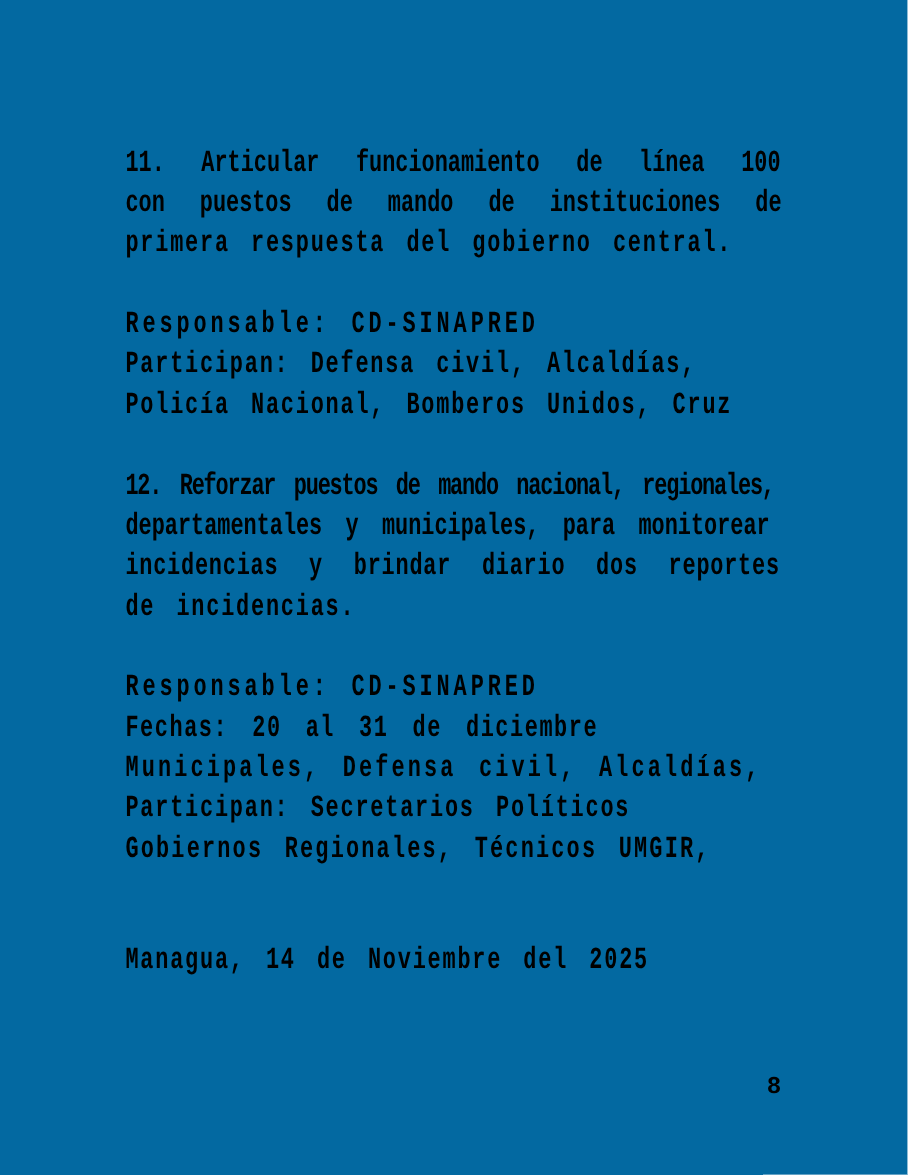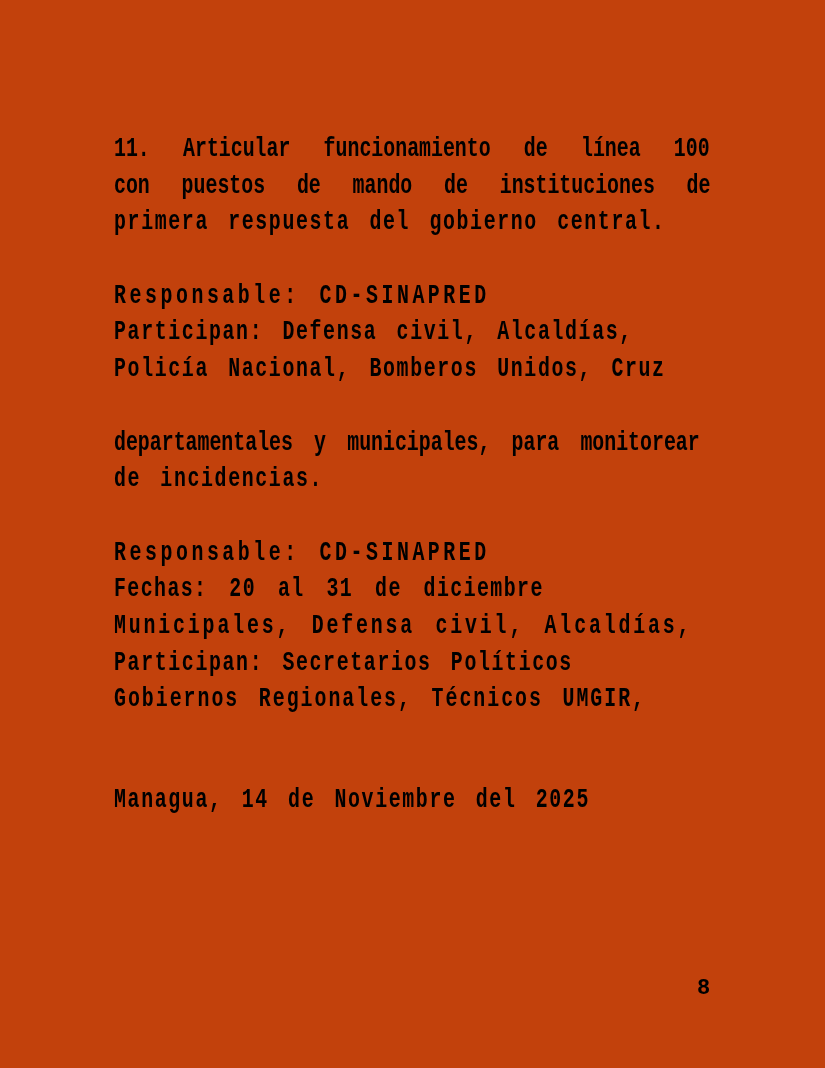--- a/index.html
+++ b/index.html
@@ -1,20 +1,20 @@
 <!DOCTYPE html>
 <html><head>
 <meta charset="utf-8">
 <style>
   html, body { margin: 0; padding: 0; background: #ffffff; }
   .page {
     position: relative;
     width: 825px;
     height: 1068px;
-    background: #c2410c;
+    background: #0369a1;
     overflow: hidden;
     font-family: "Liberation Mono", monospace;
     font-weight: bold;
     color: #000000;
   }
   .textbody {
     position: absolute;
     left: 114px;
     top: 131px;
     width: 640px;
@@ -64,21 +64,23 @@
     <div class="line n"><span>primera respuesta del gobierno central.</span></div>
 
     <div class="line blank"></div>
 
     <div class="line w"><span>Responsable: CD-SINAPRED</span></div>
     <div class="line n"><span>Participan: Defensa civil, Alcaldías,</span></div>
     <div class="line n"><span>Policía Nacional, Bomberos Unidos, Cruz</span></div>
 
     <div class="line blank"></div>
 
+    <div class="line c1"><span>12. Reforzar puestos de mando nacional, regionales,</span></div>
     <div class="line c2"><span>departamentales y municipales, para monitorear</span></div>
+    <div class="line f3"><span>incidencias y brindar diario dos reportes</span></div>
     <div class="line n"><span>de incidencias.</span></div>
 
     <div class="line blank"></div>
 
     <div class="line w"><span>Responsable: CD-SINAPRED</span></div>
     <div class="line n2"><span>Fechas: 20 al 31 de diciembre</span></div>
     <div class="line w2"><span>Municipales, Defensa civil, Alcaldías,</span></div>
     <div class="line n"><span>Participan: Secretarios Políticos</span></div>
     <div class="line n3"><span>Gobiernos Regionales, Técnicos UMGIR,</span></div>
 

